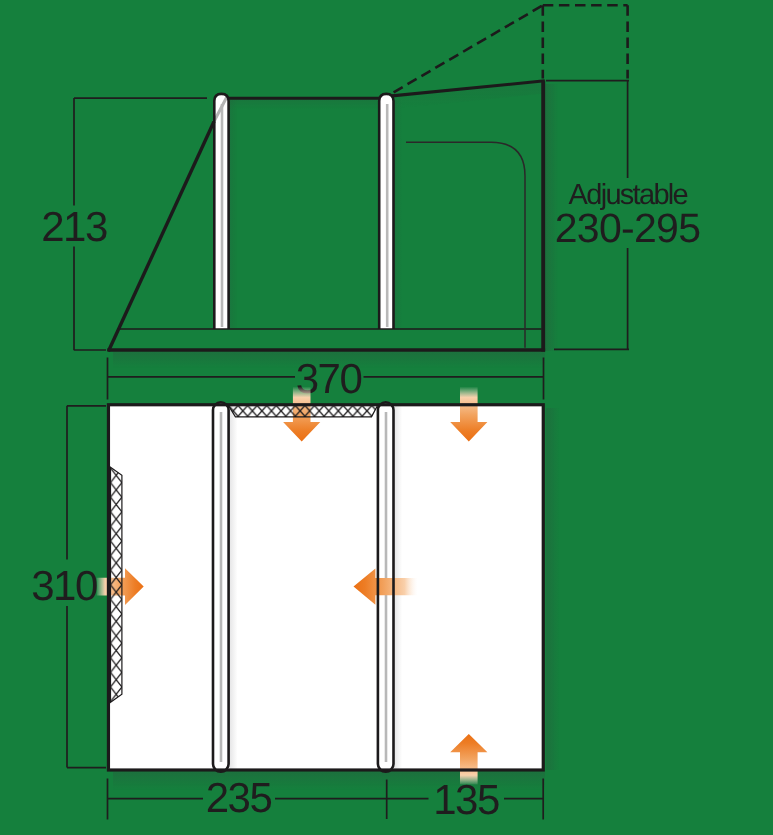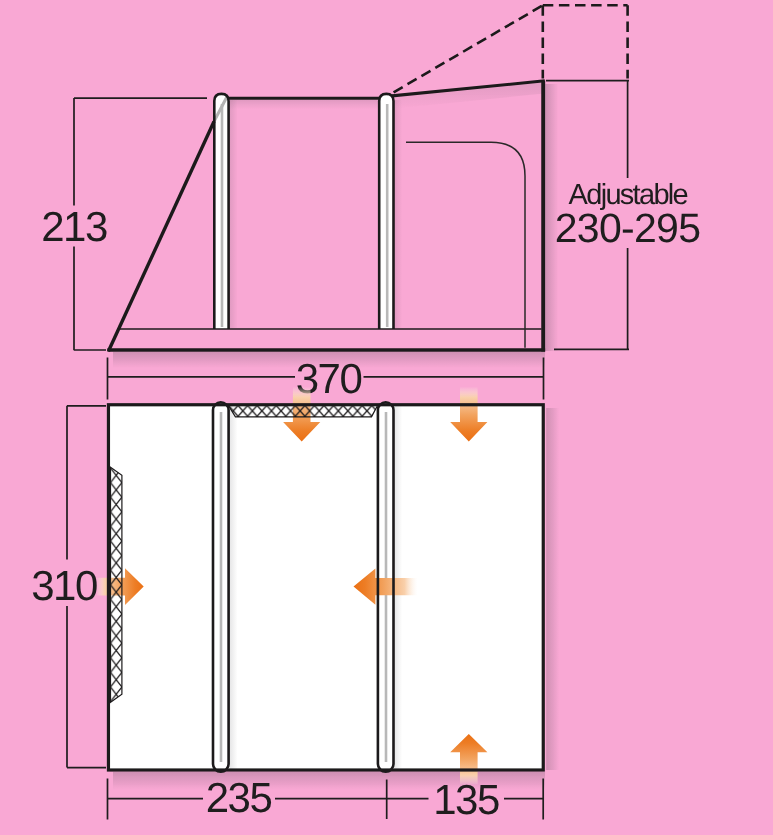--- a/index.html
+++ b/index.html
@@ -1,16 +1,16 @@
 <!DOCTYPE html>
 <html><head>
 <meta charset="utf-8">
 <style>
   html,body{margin:0;padding:0;background:#ffffff;}
-  .wrap{width:773px;height:835px;position:relative;background:#f9a8d4;}
+  .wrap{width:773px;height:835px;position:relative;background:#15803d;}
   text{font-family:"Liberation Sans",sans-serif;fill:#1f1d1e;-webkit-font-smoothing:antialiased;text-rendering:geometricPrecision;}
 </style>
 </head>
 <body>
 <div class="wrap">
 <svg width="773" height="835" viewBox="0 0 773 835" xmlns="http://www.w3.org/2000/svg" style="transform:translateZ(0)">
 <defs>
 
   <linearGradient id="gd" gradientUnits="userSpaceOnUse" x1="0" y1="386.5" x2="0" y2="441">
     <stop offset="0" stop-color="#FDF1E7" stop-opacity="0"></stop>

